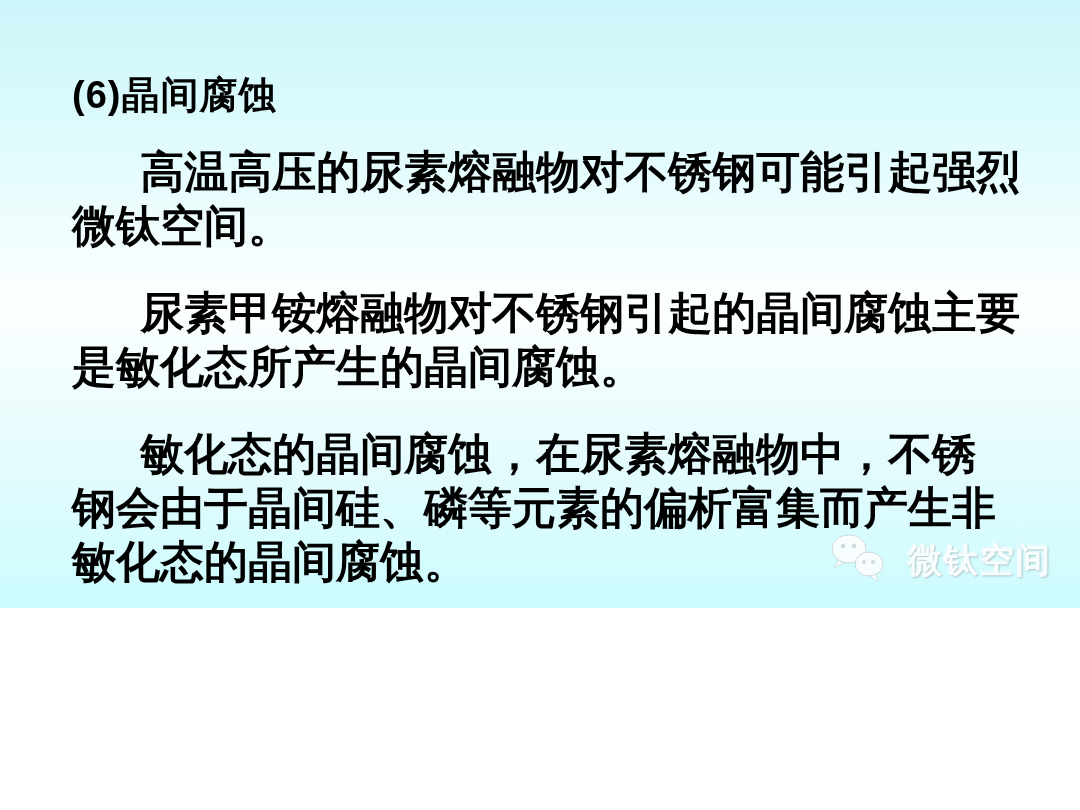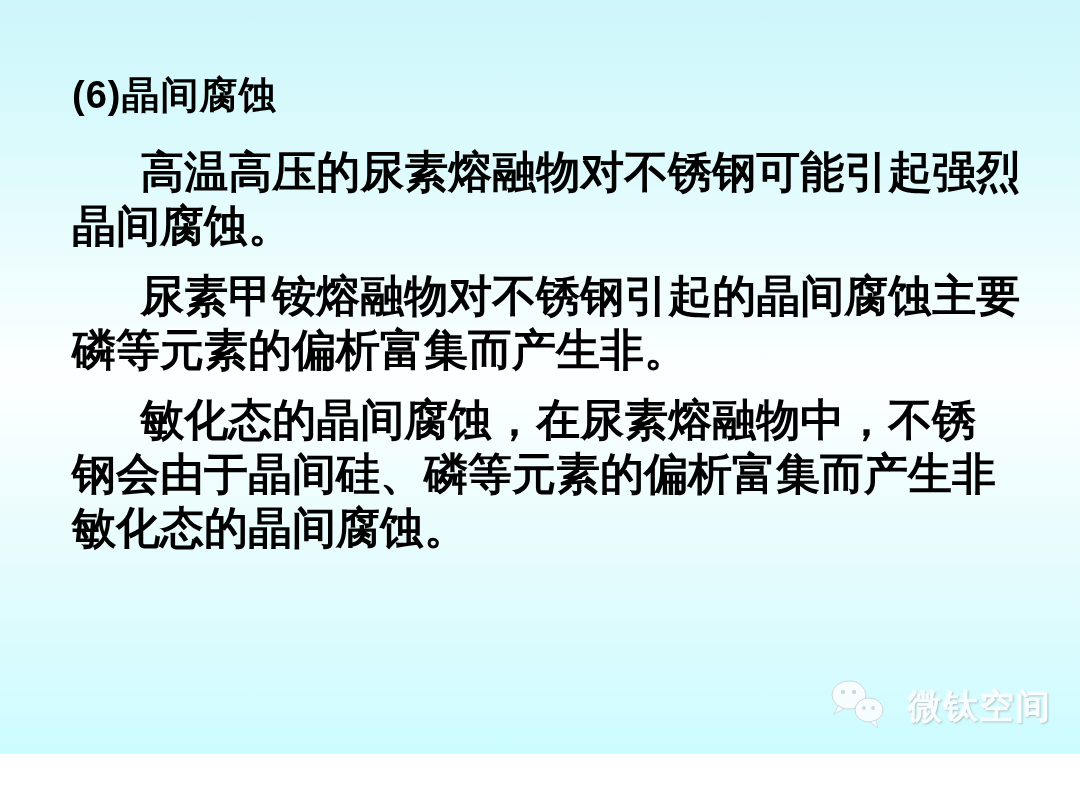--- a/index.html
+++ b/index.html
@@ -7,21 +7,21 @@
     padding: 0;
   }
   body {
     width: 1080px;
     height: 810px;
     font-family: "Liberation Sans", sans-serif;
   }
   .slide {
     position: relative;
     width: 1080px;
-    height: 754px;
+    height: 608px;
     overflow: hidden;
     background: linear-gradient(180deg, #cdf6fa 0%, #dafafc 18%, #fdffff 50%, #e2fbfd 78%, #ccfcff 100%);
   }
   .content {
     position: absolute;
     left: 72px;
     top: 68px;
     width: 940px;
     color: #000000;
     font-weight: bold;
@@ -30,21 +30,21 @@
     margin: 0;
     font-size: 38px;
     line-height: 54px;
     font-weight: bold;
     letter-spacing: 1px;
   }
   .paragraphs {
     margin-top: 24px;
   }
   .para {
-    margin-top: 16px;
+    margin-top: 33px;
     font-size: 44px;
     line-height: 54px;
   }
   .para:first-child {
     margin-top: 0;
   }
   .line {
     white-space: nowrap;
     font-family: Liberation Serif, serif;
   }
@@ -78,25 +78,25 @@
 
 <div class="slide">
 
   <div class="content">
     <h1 class="slide-title">(6)晶间腐蚀</h1>
 
     <div class="paragraphs">
 
     <div class="para">
           <div class="line indent"><span>高温高压的尿素熔融物对不锈钢可能引起强烈</span></div>
-          <div class="line"><span>晶间腐蚀。</span></div>
+          <div class="line"><span>微钛空间。</span></div>
         </div>
         <div class="para">
           <div class="line indent"><span>尿素甲铵熔融物对不锈钢引起的晶间腐蚀主要</span></div>
-          <div class="line"><span>磷等元素的偏析富集而产生非。</span></div>
+          <div class="line"><span>是敏化态所产生的晶间腐蚀。</span></div>
         </div>
         <div class="para">
           <div class="line indent"><span>敏化态的晶间腐蚀，在尿素熔融物中，不锈</span></div>
           <div class="line"><span>钢会由于晶间硅、磷等元素的偏析富集而产生非</span></div>
           <div class="line"><span>敏化态的晶间腐蚀。</span></div>
         </div>
       </div>
   </div>
 
   <div class="watermark">

